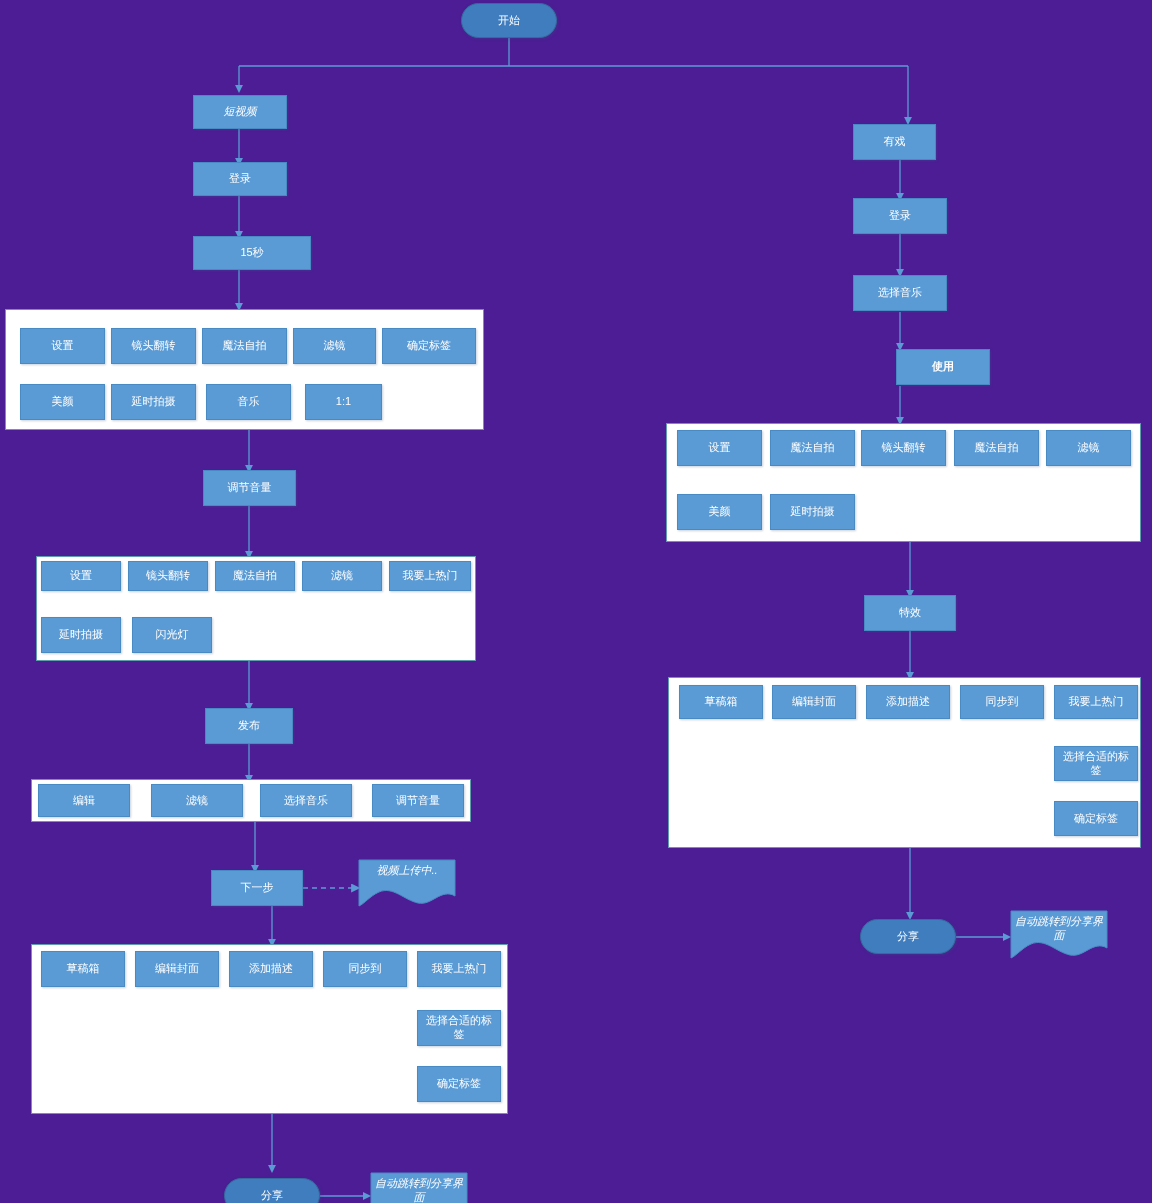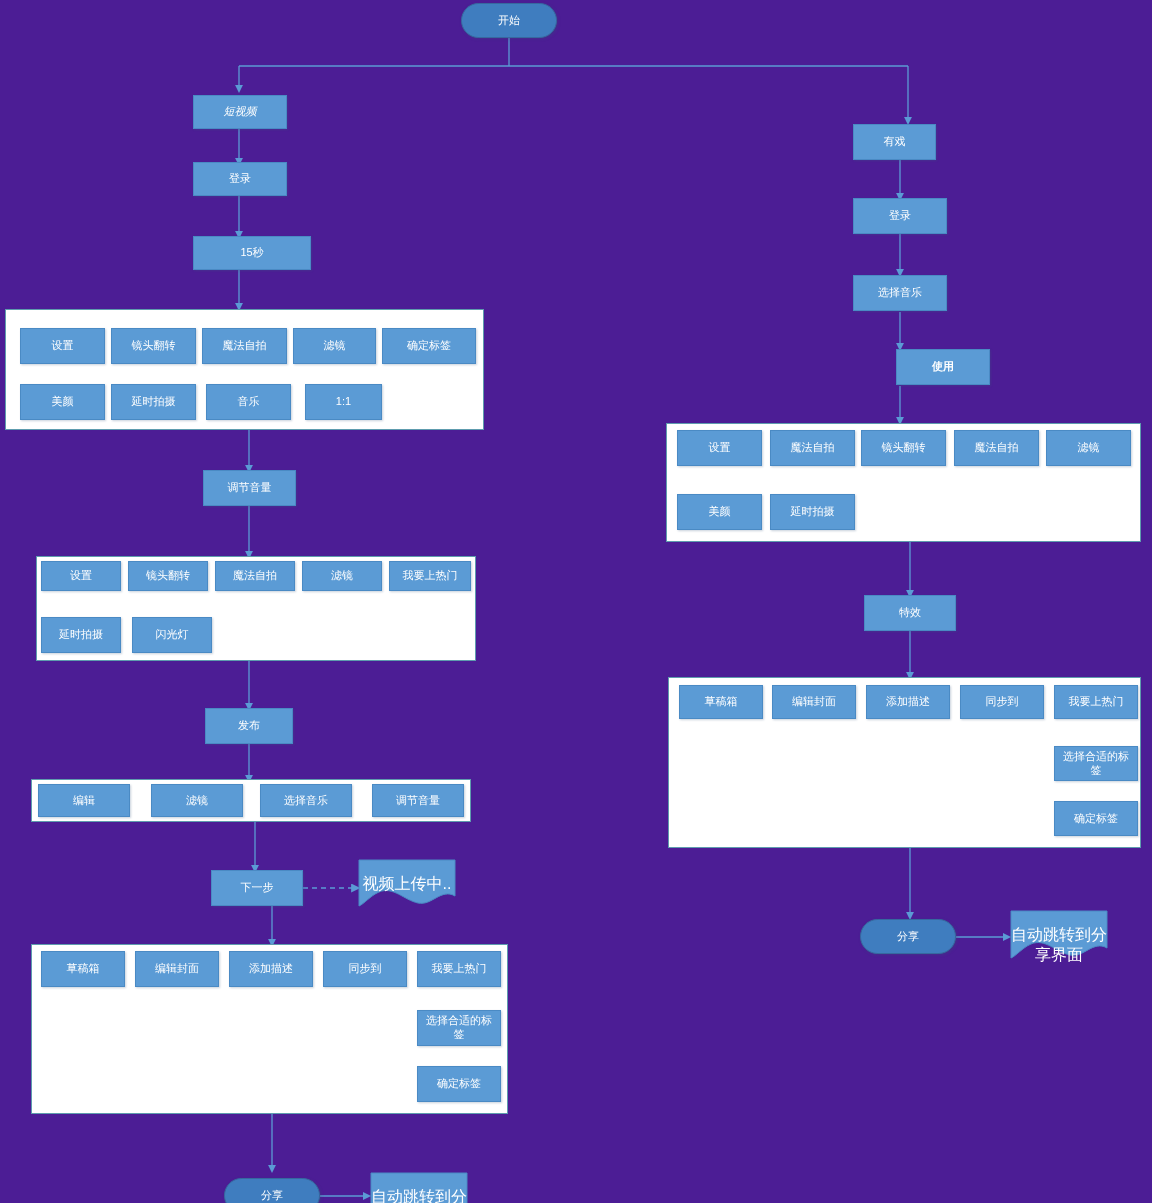--- a/index.html
+++ b/index.html
@@ -17,22 +17,22 @@
   }
   .node.term{
     background:#3F7DBF;border:1px solid #36699F;
     border-radius:999px;box-shadow:1px 1px 3px rgba(50,80,120,.35);
   }
   .node.doc{
     background:transparent;border:none;box-shadow:none;
     padding:0;align-items:flex-start;
   }
   .node.doc .doclabel{
-    position:relative;z-index:2;width:100%;padding-top:14px;
-    text-align:center;font-size:16px;color:#fff;
+    position:relative;z-index:2;width:100%;padding-top:4px;
+    text-align:center;font-size:11px;color:#fff;font-style:italic;
   }
   .group{
     position:absolute;box-sizing:border-box;
     background:#ffffff;border:1px solid #5E9CAE;
   }
 </style>
 </head>
 <body>
 
 <div id="canvas">

